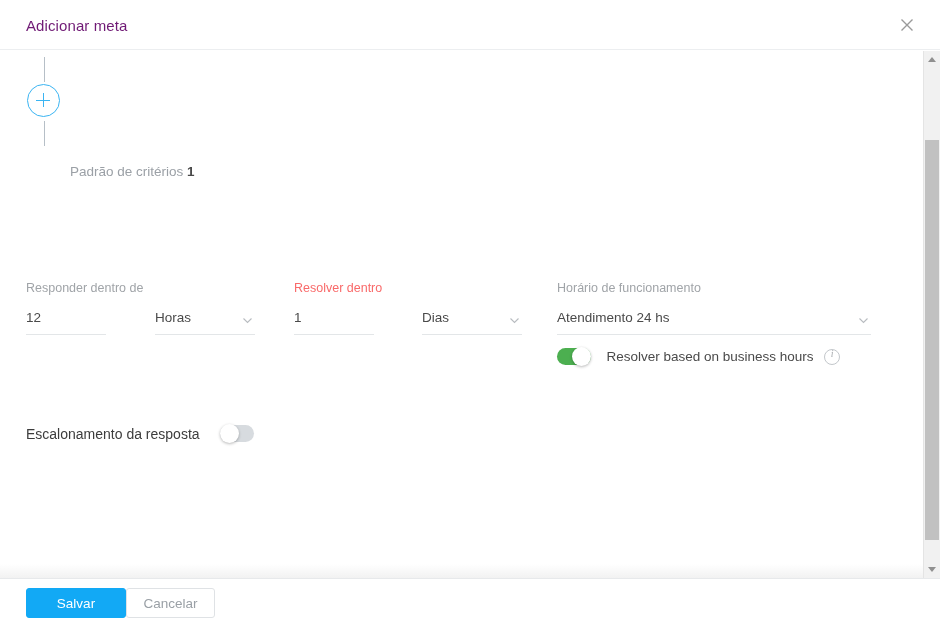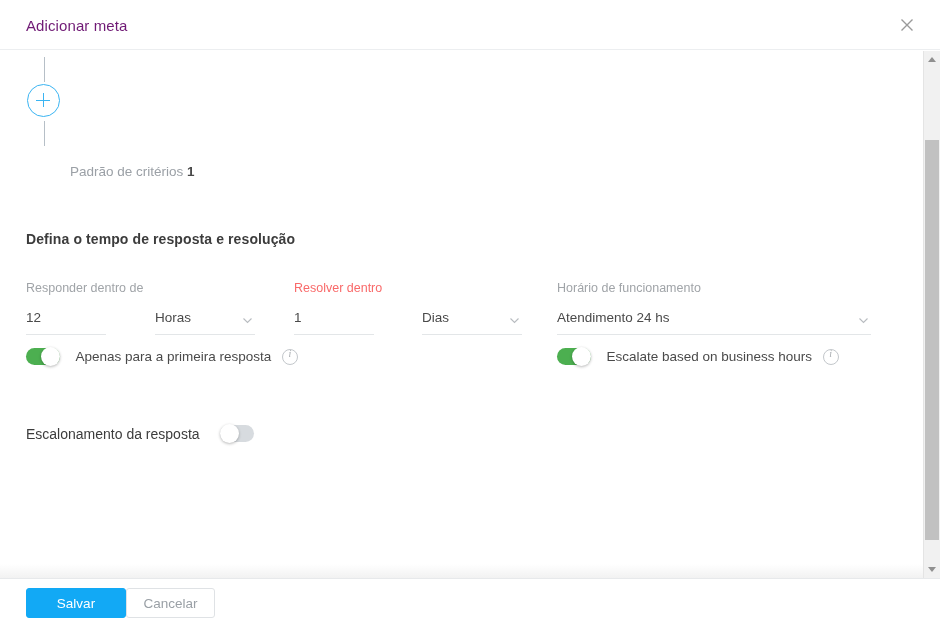--- a/index.html
+++ b/index.html
@@ -321,21 +321,20 @@
     <div class="criteria-block">
       <div class="conn-line top"></div>
       <div class="plus-circle"></div>
       <div class="conn-line bottom"></div>
       <div class="criteria-label">
         <span>Padrão de critérios</span>
         <b>1</b>
       </div>
     </div>
 
-    <div class="section-title">Defina o tempo de resposta e resolução</div>
 
     <div class="field" style="left:26px; top:230px; width:80px;">
       <div class="field-label">Responder dentro de</div>
       <div class="field-control" style="width:80px;">
         <input class="field-value" type="text" value="12" style="">
       </div>
     </div>
 
     <div class="field" style="left:155px; top:230px; width:100px;">
       <div class="field-control" style="width:100px;">
@@ -371,35 +370,27 @@
       <div class="field-control" style="width:314px;">
         <span class="field-value">Atendimento 24 hs</span>
         <span class="chevron">
           <svg width="11" height="11" viewBox="0 0 11 11" aria-hidden="true">
             <path d="M1.5 3.5 L5.5 7.5 L9.5 3.5" stroke="currentColor" stroke-width="1.1" fill="none"></path>
           </svg>
         </span>
       </div>
     </div>
 
-    <div class="toggle-row" style="left:26px; top:296px;">
-      <span class="switch on">
-        <span class="track"></span>
-        <span class="knob"></span>
-      </span>
-      <span class="toggle-text">Apenas para a primeira resposta</span>
-      <span class="info-icon"></span>
-    </div>
 
     <div class="toggle-row" style="left:557px; top:296px;">
       <span class="switch on">
         <span class="track"></span>
         <span class="knob"></span>
       </span>
-      <span class="toggle-text">Escalate based on business hours</span>
+      <span class="toggle-text">Resolver based on business hours</span>
       <span class="info-icon"></span>
     </div>
 
     <div class="esc-row" style="left:26px; top:373px;">
       <span class="esc-label">Escalonamento da resposta</span>
       <span class="switch off">
         <span class="track"></span>
         <span class="knob"></span>
       </span>
     </div>

